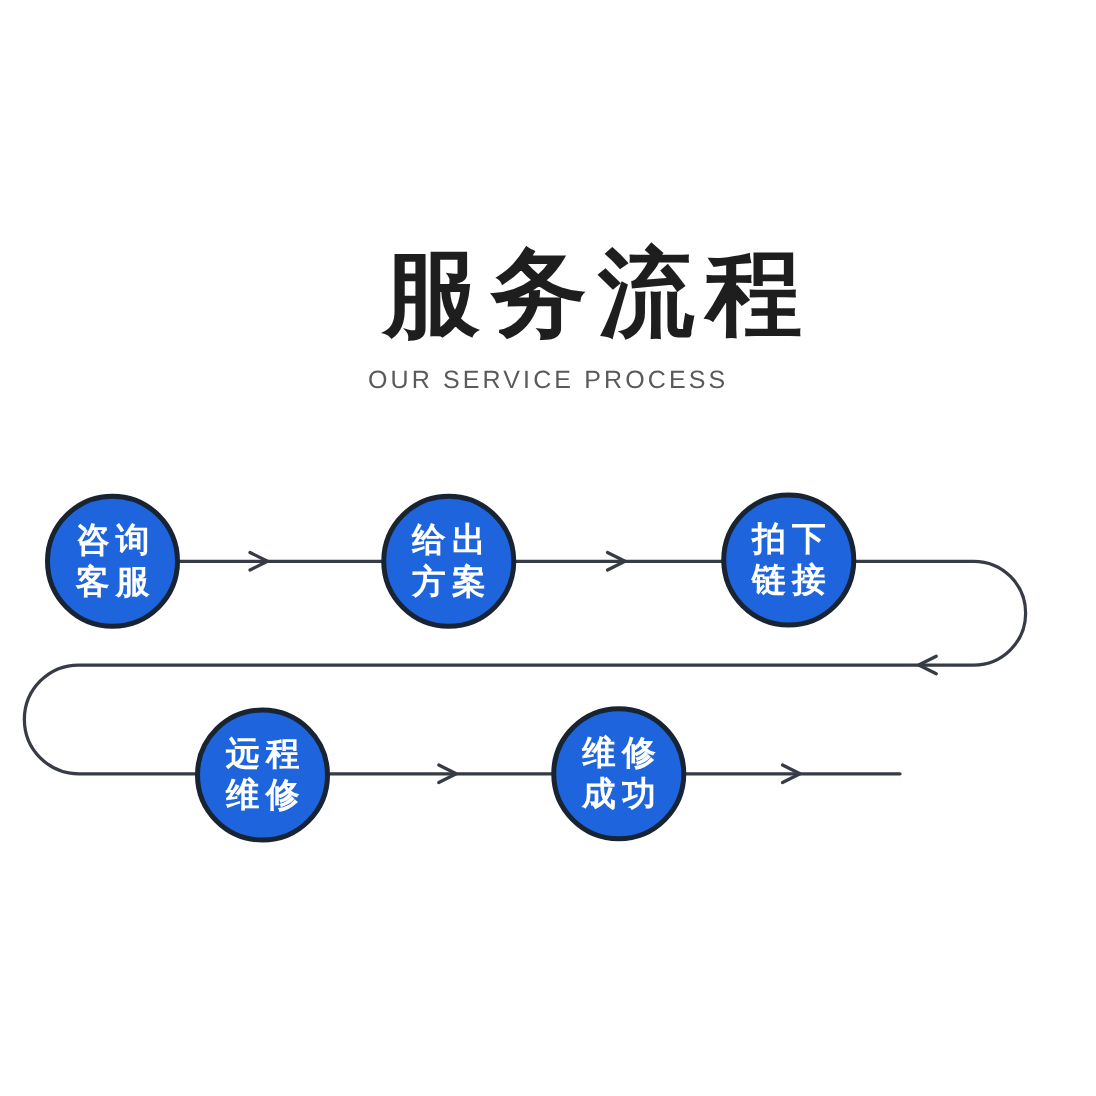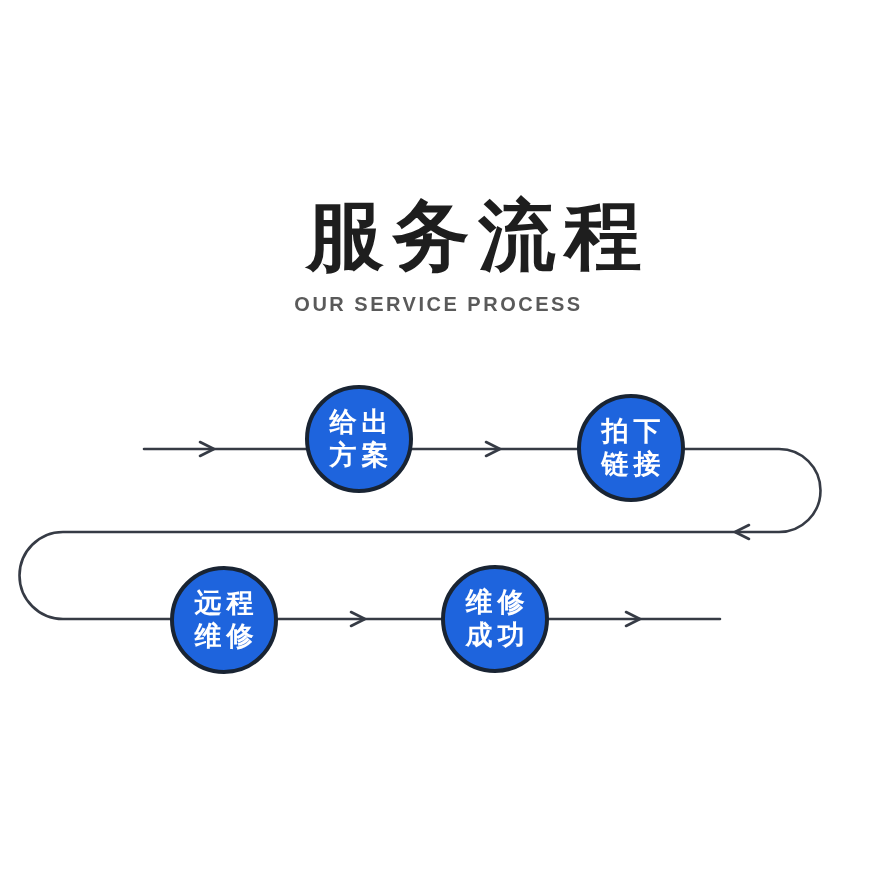--- a/index.html
+++ b/index.html
@@ -30,21 +30,21 @@
     color: var(--title-color, #1e1e1e);
     padding-left: 40px;
   }
   .hdr-subtitle {
     position: absolute;
     top: 293px;
     left: 0;
     width: 100%;
     text-align: center;
     font-size: 20px;
-    font-weight: 700;
+    font-weight: 400;
     letter-spacing: 2.5px;
     color: var(--subtitle-color, #5a5a5a);
   }
   
   .flow {
     position: absolute;
     inset: 0;
   }
   .flow svg {
     position: absolute;
@@ -83,23 +83,23 @@
     color: #ffffff;
     font-size: 27px;
     line-height: 33px;
     font-weight: bold;
     letter-spacing: 5px;
     padding-left: 5px; 
     white-space: nowrap;
   }
   
   .s1 { left: 36px;  top: 395px; }
-  .s2 { left: 305px; top: 385px; }
+  .s2 { left: 305px; top: 395px; }
   .s3 { left: 577px; top: 394px; text-align: center; }
-  .s4 { left: 170px; top: 566px; }
+  .s4 { left: 156px; top: 566px; }
   .s5 { left: 441px; top: 565px; }
   .s6 { left: 720px; top: 564px; }
 </style>
 </head>
 <body>
 
 <div class="canvas">
 
   <h1 class="hdr-title">服务流程</h1>
   <div class="hdr-subtitle">OUR SERVICE PROCESS</div>
@@ -109,20 +109,24 @@
     <svg width="877" height="877" viewBox="0 0 877 877">
 
       <path class="connector" d="M 144 449 L 779 449 A 41.5 41.5 0 0 1 779 532 L 63 532 A 43.5 43.5 0 0 0 63 619 L 720 619"></path>
       <polyline class="arrowhead" points="200,442 214,449 200,456"></polyline>
       <polyline class="arrowhead" points="486,442 500,449 486,456"></polyline>
       <polyline class="arrowhead" points="749,525 735,532 749,539"></polyline>
       <polyline class="arrowhead" points="351,612 365,619 351,626"></polyline>
       <polyline class="arrowhead" points="626,612 640,619 626,626"></polyline>
     </svg>
 
+    <div class="step s1">
+      <span class="ln">咨询</span>
+      <span class="ln">客服</span>
+    </div>
 
     <div class="step s2">
       <span class="ln">给出</span>
       <span class="ln">方案</span>
     </div>
 
     <div class="step s3">
       <span class="ln">拍下</span>
       <span class="ln">链接</span>
     </div>

